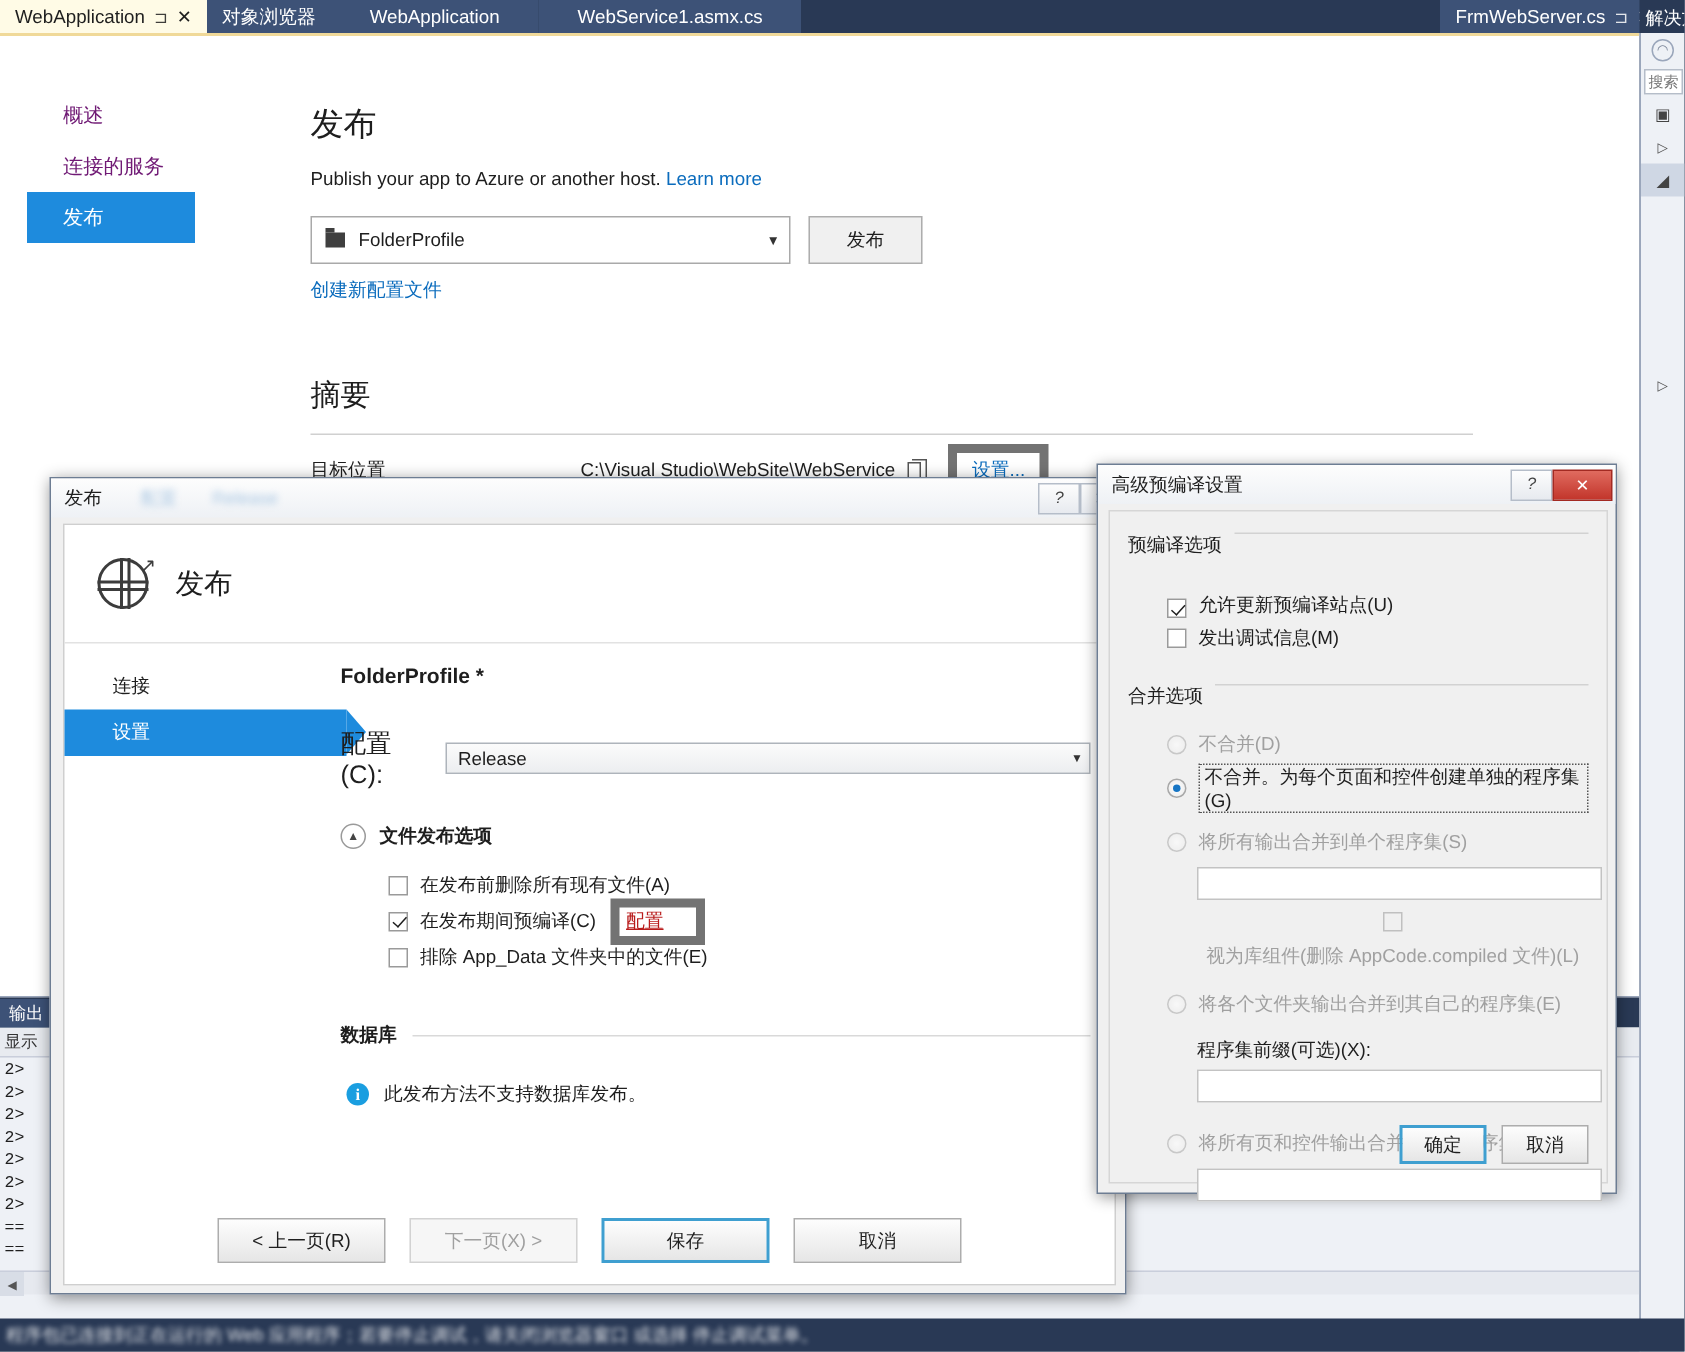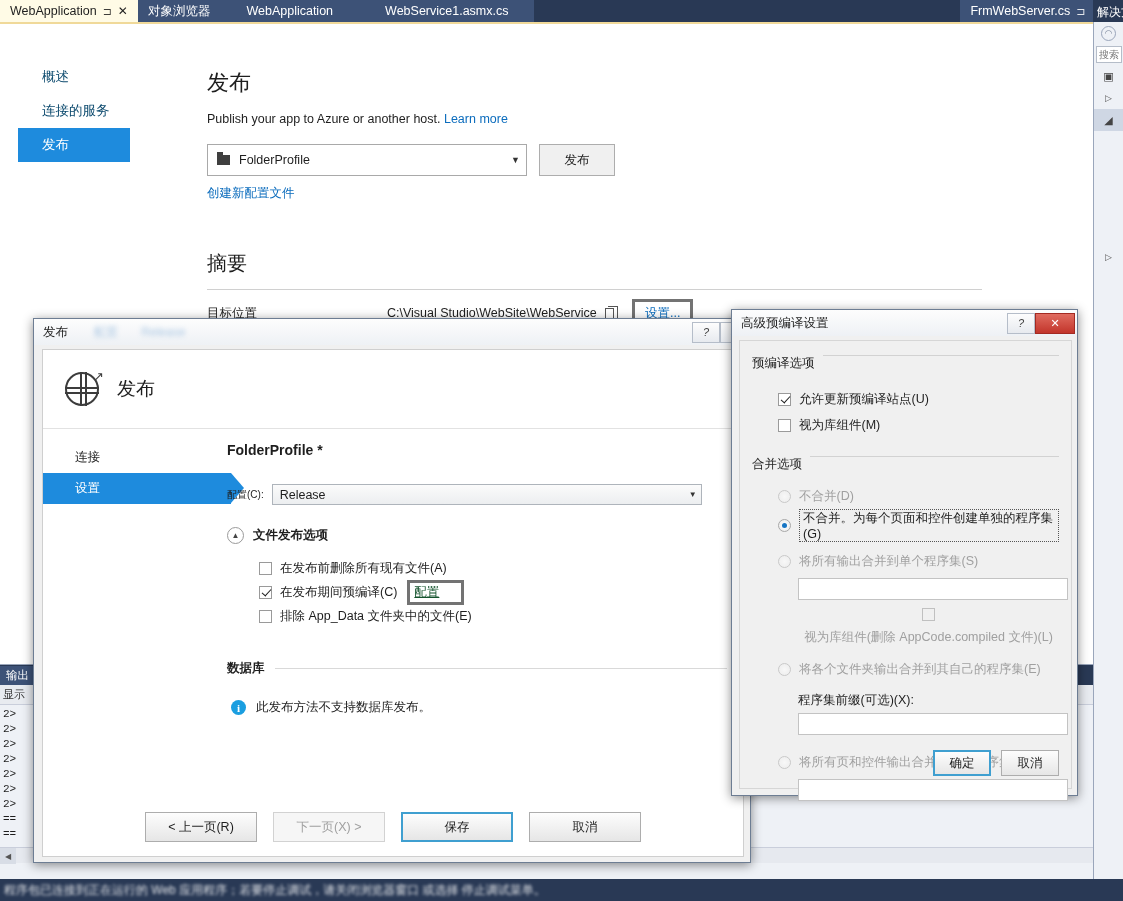--- a/index.html
+++ b/index.html
@@ -44,21 +44,21 @@
   .rs-row { height:22px; display:flex; align-items:center; justify-content:center; font-size:11px; color:#444; }
   .rs-circle { width:15px; height:15px; border-radius:50%; border:1.5px solid #9aa6bb; color:#7b8699; font-size:9px; display:flex; align-items:center; justify-content:center; }
   .rs-search { background:#fff; border:1px solid #b5bdc9; height:17px; width:26px; margin:2px; font-size:10px; color:#777; display:flex; align-items:center; justify-content:center; overflow:hidden;}
   .rs-tri { color:#555; font-size:9px; }
   .rs-sel { background:#cfd7e4; }
 
   
   .leftnav { position:absolute; left:18px; top:36px; width:190px; }
   .leftnav-item {
     height:34px; display:flex; align-items:center; padding-left:24px;
-    font-size:13.5px; color:#0c4a6e; cursor:default;
+    font-size:13.5px; color:#701a75; cursor:default;
   }
   .leftnav-item.active { background:#1e8bdd; color:#ffffff; width:112px; }
 
   .pubpage { position:absolute; left:207px; top:44px; width:800px; }
   .pp-h1 { font-size:22px; font-weight:400; color:#1e1e1e; margin:0 0 14px 0; }
   .pp-sub { font-size:12.5px; color:#1e1e1e; margin-bottom:18px; }
   .pp-link { color:#0b6cbd; text-decoration:none; cursor:pointer; }
 
   .profile-row { display:flex; align-items:flex-start; gap:12px; }
   .profile-combo {
@@ -81,21 +81,21 @@
   .sum-sep { width:775px; height:1px; background:#d0d0d0; margin-bottom:10px; }
   .sum-row { display:flex; align-items:center; height:26px; font-size:12.5px; }
   .sum-label { width:180px; }
   .sum-value { width:245px; display:flex; align-items:center; gap:8px; }
   .copy-ico {
     width:9px; height:11px; border:1px solid #555; position:relative; display:inline-block;
   }
   .copy-ico::after{ content:""; position:absolute; left:2px; top:-3px; width:9px; height:11px; border:1px solid #555; border-bottom:none; border-left:none;}
   .sum-action { }
   .redbox {
-    border:3px solid #737373; padding:3px 10px; display:inline-block;
+    border:6px solid #737373; padding:3px 10px; display:inline-block;
   }
 
   
   .outwin {
     position:absolute; left:0; top:640px; width:1093px; height:217px;
     background:#eef1f6; border-top:1px solid #9aa6bb;
   }
   .outwin-head { display:flex; align-items:center; height:20px; background:#293955; }
   .outwin-tab { background:#3d5277; color:#fff; font-size:11.5px; padding:2px 6px; }
   .outwin-toolbar { height:20px; display:flex; align-items:center; gap:6px; font-size:11px; color:#333; padding-left:3px; background:#e8ebf0; border-bottom:1px solid #c9cedb;}
@@ -142,42 +142,42 @@
   .pw-nav-item { height:31px; display:flex; align-items:center; padding-left:32px; font-size:12.5px; color:#1e1e1e; }
   .pw-nav-item.active { background:#1e8bdd; color:#fff; width:188px; position:relative; }
   .pw-nav-item.active::after {
     content:""; position:absolute; right:-13px; top:0; width:0; height:0;
     border-top:15.5px solid transparent; border-bottom:15.5px solid transparent; border-left:13px solid #1e8bdd;
   }
 
   .pw-pane { position:absolute; left:184px; top:92px; width:500px; }
   .pw-profile-name { font-size:14px; font-weight:bold; margin:0 0 26px 0; }
   .row-cfg { display:flex; align-items:center; gap:8px; margin-bottom:22px; }
-  .row-cfg label { font-size:10px; }
+  .row-cfg label { font-size:17px; }
   .combo-flat {
     width:430px; height:21px; background:linear-gradient(#fbfbfb,#eceef0);
     border:1px solid #aeb4bb; display:flex; align-items:center; padding:0 4px 0 7px; font-size:12.5px;
   }
   .combo-flat .caret { margin-left:auto; font-size:8px; color:#333; }
 
   .grp-head { display:flex; align-items:center; gap:9px; margin-bottom:12px; }
   .chev-circle {
     width:17px; height:17px; border-radius:50%; border:1px solid #9a9a9a; color:#444;
     display:flex; align-items:center; justify-content:center; font-size:8px; background:#fff;
   }
   .grp-head .txt { font-size:12.5px; font-weight:bold; }
 
   .cbrow { display:flex; align-items:center; gap:8px; height:24px; padding-left:32px; font-size:12.5px; }
   .cb { width:13px; height:13px; border:1px solid #9a9a9a; background:#fff; position:relative; flex:0 0 auto; }
   .cb.checked::after {
     content:""; position:absolute; left:3.5px; top:0.5px; width:4px; height:8px;
     border:solid #1e1e1e; border-width:0 1.6px 1.6px 0; transform:rotate(42deg);
   }
   .cb.disabled { background:#f0f0f0; border-color:#c0c0c0; }
-  .inline-link { color:#14532d; text-decoration:underline; cursor:pointer; }
+  .inline-link { color:#b91c1c; text-decoration:underline; cursor:pointer; }
 
   .db-head { display:flex; align-items:center; gap:10px; margin-top:32px; }
   .db-head .t { font-size:12.5px; font-weight:bold; }
   .db-head .line { flex:1; height:1px; background:#d9d9d9; }
   .db-note { display:flex; align-items:center; gap:10px; margin-top:22px; font-size:12.5px; padding-left:4px; }
   .info-ico {
     width:15px; height:15px; border-radius:50%; background:#1a9ee0; color:#fff;
     font-size:11px; font-weight:bold; display:flex; align-items:center; justify-content:center; font-family:"Liberation Serif",serif;
   }
 
@@ -431,27 +431,27 @@
       </div>
     </div>
 
     <div class="pc-body">
 
       <div class="group">
         <div class="group-head">
           <span>预编译选项</span>
           <span class="line"></span>
         </div>
-        <div class="rrow" style="margin-top:14px;">
+        <div class="rrow" style="margin-top:14px;align-items:flex-end;">
           <span class="cb checked"></span>
           <span>允许更新预编译站点(U)</span>
         </div>
         <div class="rrow">
           <span class="cb"></span>
-          <span>视为库组件(M)</span>
+          <span>发出调试信息(M)</span>
         </div>
       </div>
 
       <div class="group" style="margin-top:18px;">
         <div class="group-head">
           <span>合并选项</span>
           <span class="line"></span>
         </div>
 
         <div class="rrow" style="margin-top:10px;">

